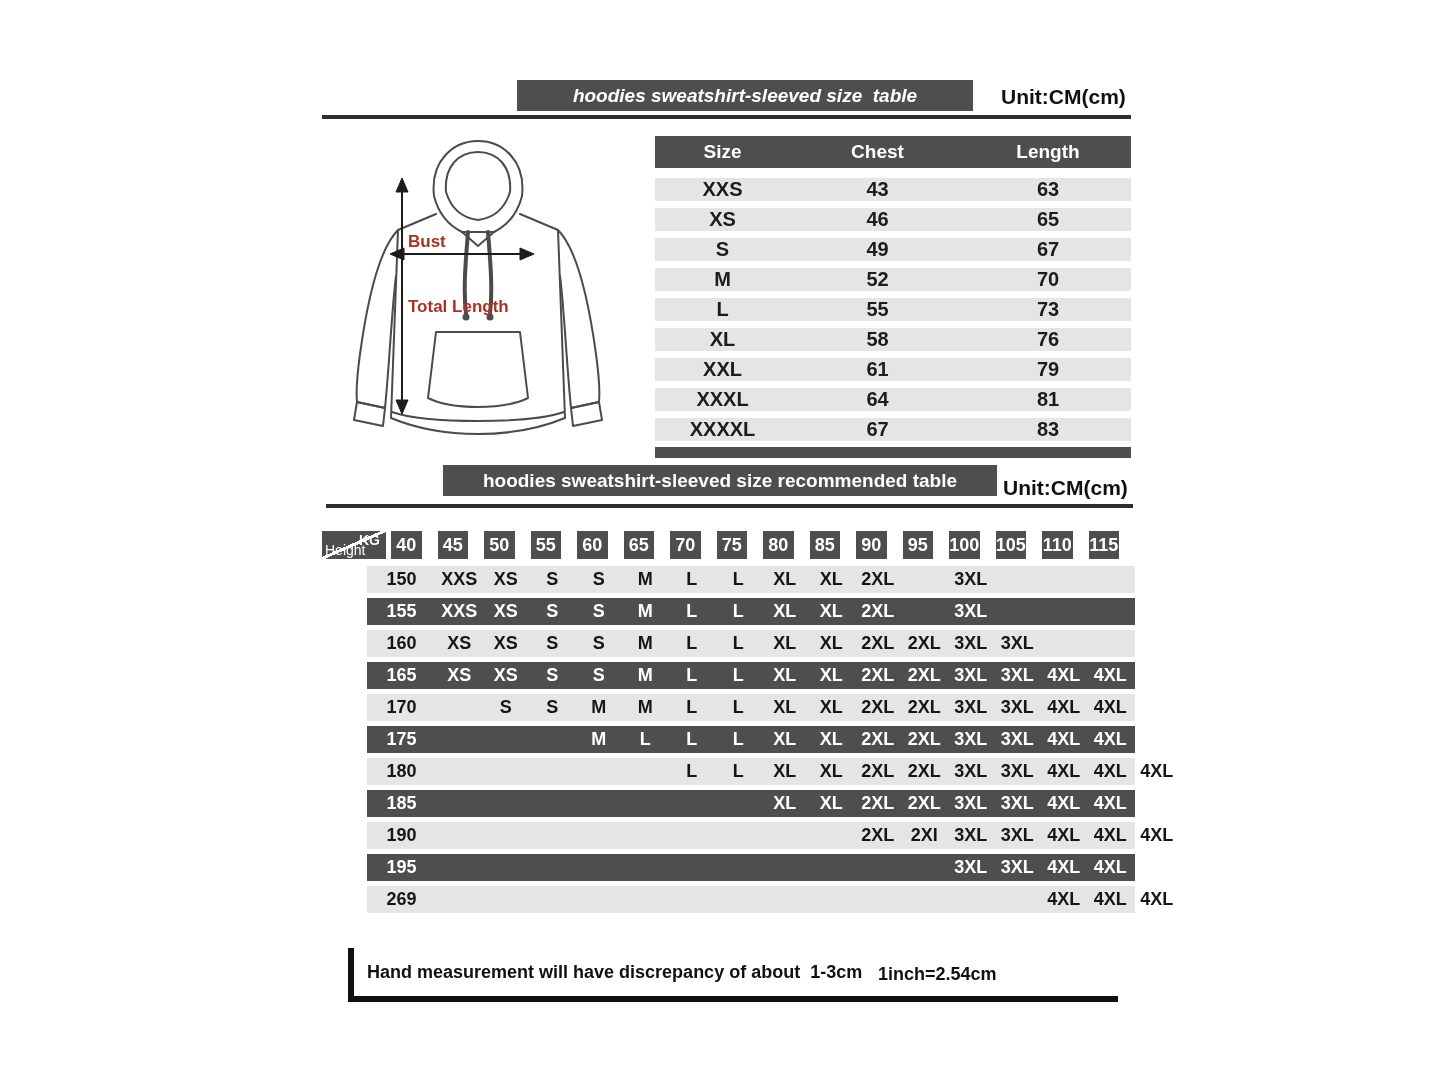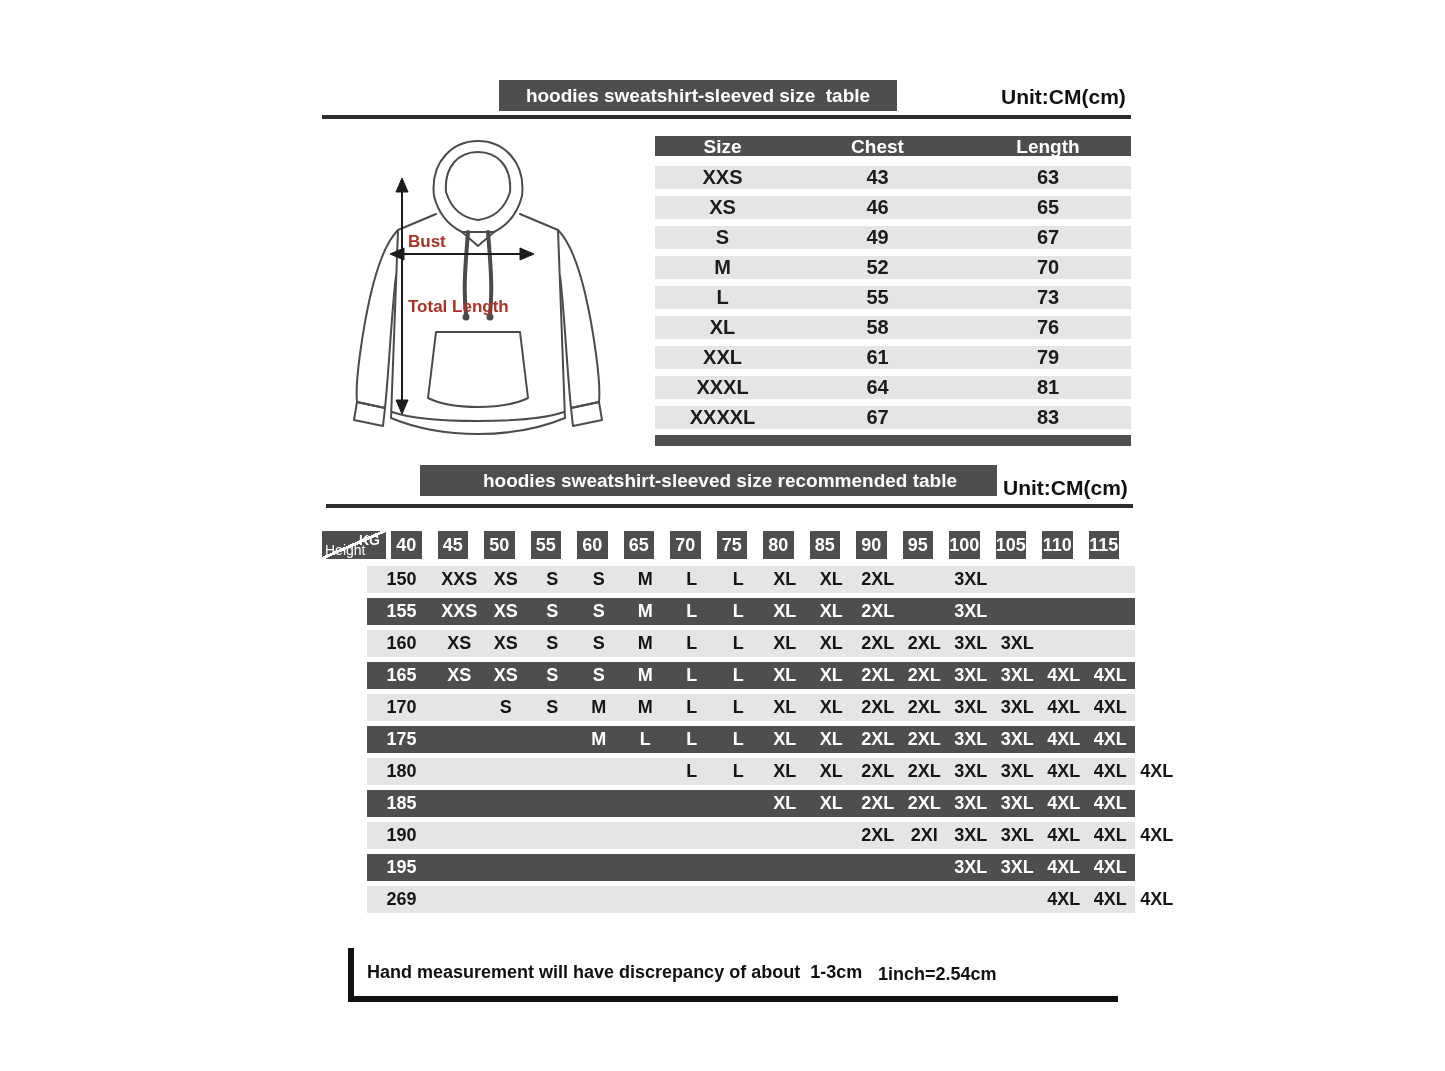--- a/index.html
+++ b/index.html
@@ -5,37 +5,37 @@
   html,body{margin:0;padding:0;background:#ffffff;}
   body{font-family:"Liberation Sans", sans-serif;}
   .canvas{position:relative;width:1445px;height:1071px;background:#ffffff;overflow:hidden;}
 
   .abs{position:absolute;}
 
   
   .title-bar{background:#4e4e50;color:#ffffff;display:flex;align-items:center;justify-content:center;
              font-weight:bold;font-size:19px;}
   .title-bar span{white-space:pre;}
-  .bar1{left:499px;top:80px;width:398px;height:31px;}
-  .bar2{left:420px;top:465px;width:554px;height:31px;padding-left:23px;}
+  .bar1{left:517px;top:80px;width:456px;height:31px;font-style:italic;}
+  .bar2{left:443px;top:465px;width:554px;height:31px;}
 
   .unit{font-weight:bold;font-size:21px;color:#111111;white-space:pre;}
   .unit1{left:1001px;top:85px;}
   .unit2{left:1003px;top:476px;}
 
   .hr{background:#2e2e2e;}
   .hr1{left:322px;top:115px;width:809px;height:4px;}
   .hr2{left:326px;top:504px;width:807px;height:4px;}
 
   
   .hoodie-svg{left:332px;top:136px;width:292px;height:324px;}
 
   
   .stable{left:655px;top:136px;width:476px;}
-  .st-head{display:grid;grid-template-columns:135px 175px 166px;height:20px;background:#4e4e50;
+  .st-head{display:grid;grid-template-columns:135px 175px 166px;height:32px;background:#4e4e50;
            color:#ffffff;font-weight:bold;font-size:19px;align-items:center;text-align:center;}
   .st-row{display:grid;grid-template-columns:135px 175px 166px;height:23px;margin-top:7px;
           background:#e5e5e6;align-items:center;text-align:center;
           font-weight:bold;font-size:20px;color:#1c1c1c;}
   .st-rows .st-row:first-child{margin-top:10px;}
   .st-footbar{height:11px;background:#4e4e50;margin-top:6px;}
 
   
   .mtable{left:322px;top:531px;width:813px;}
   .m-grid{display:grid;grid-template-columns:69px repeat(16,46.5px);}

